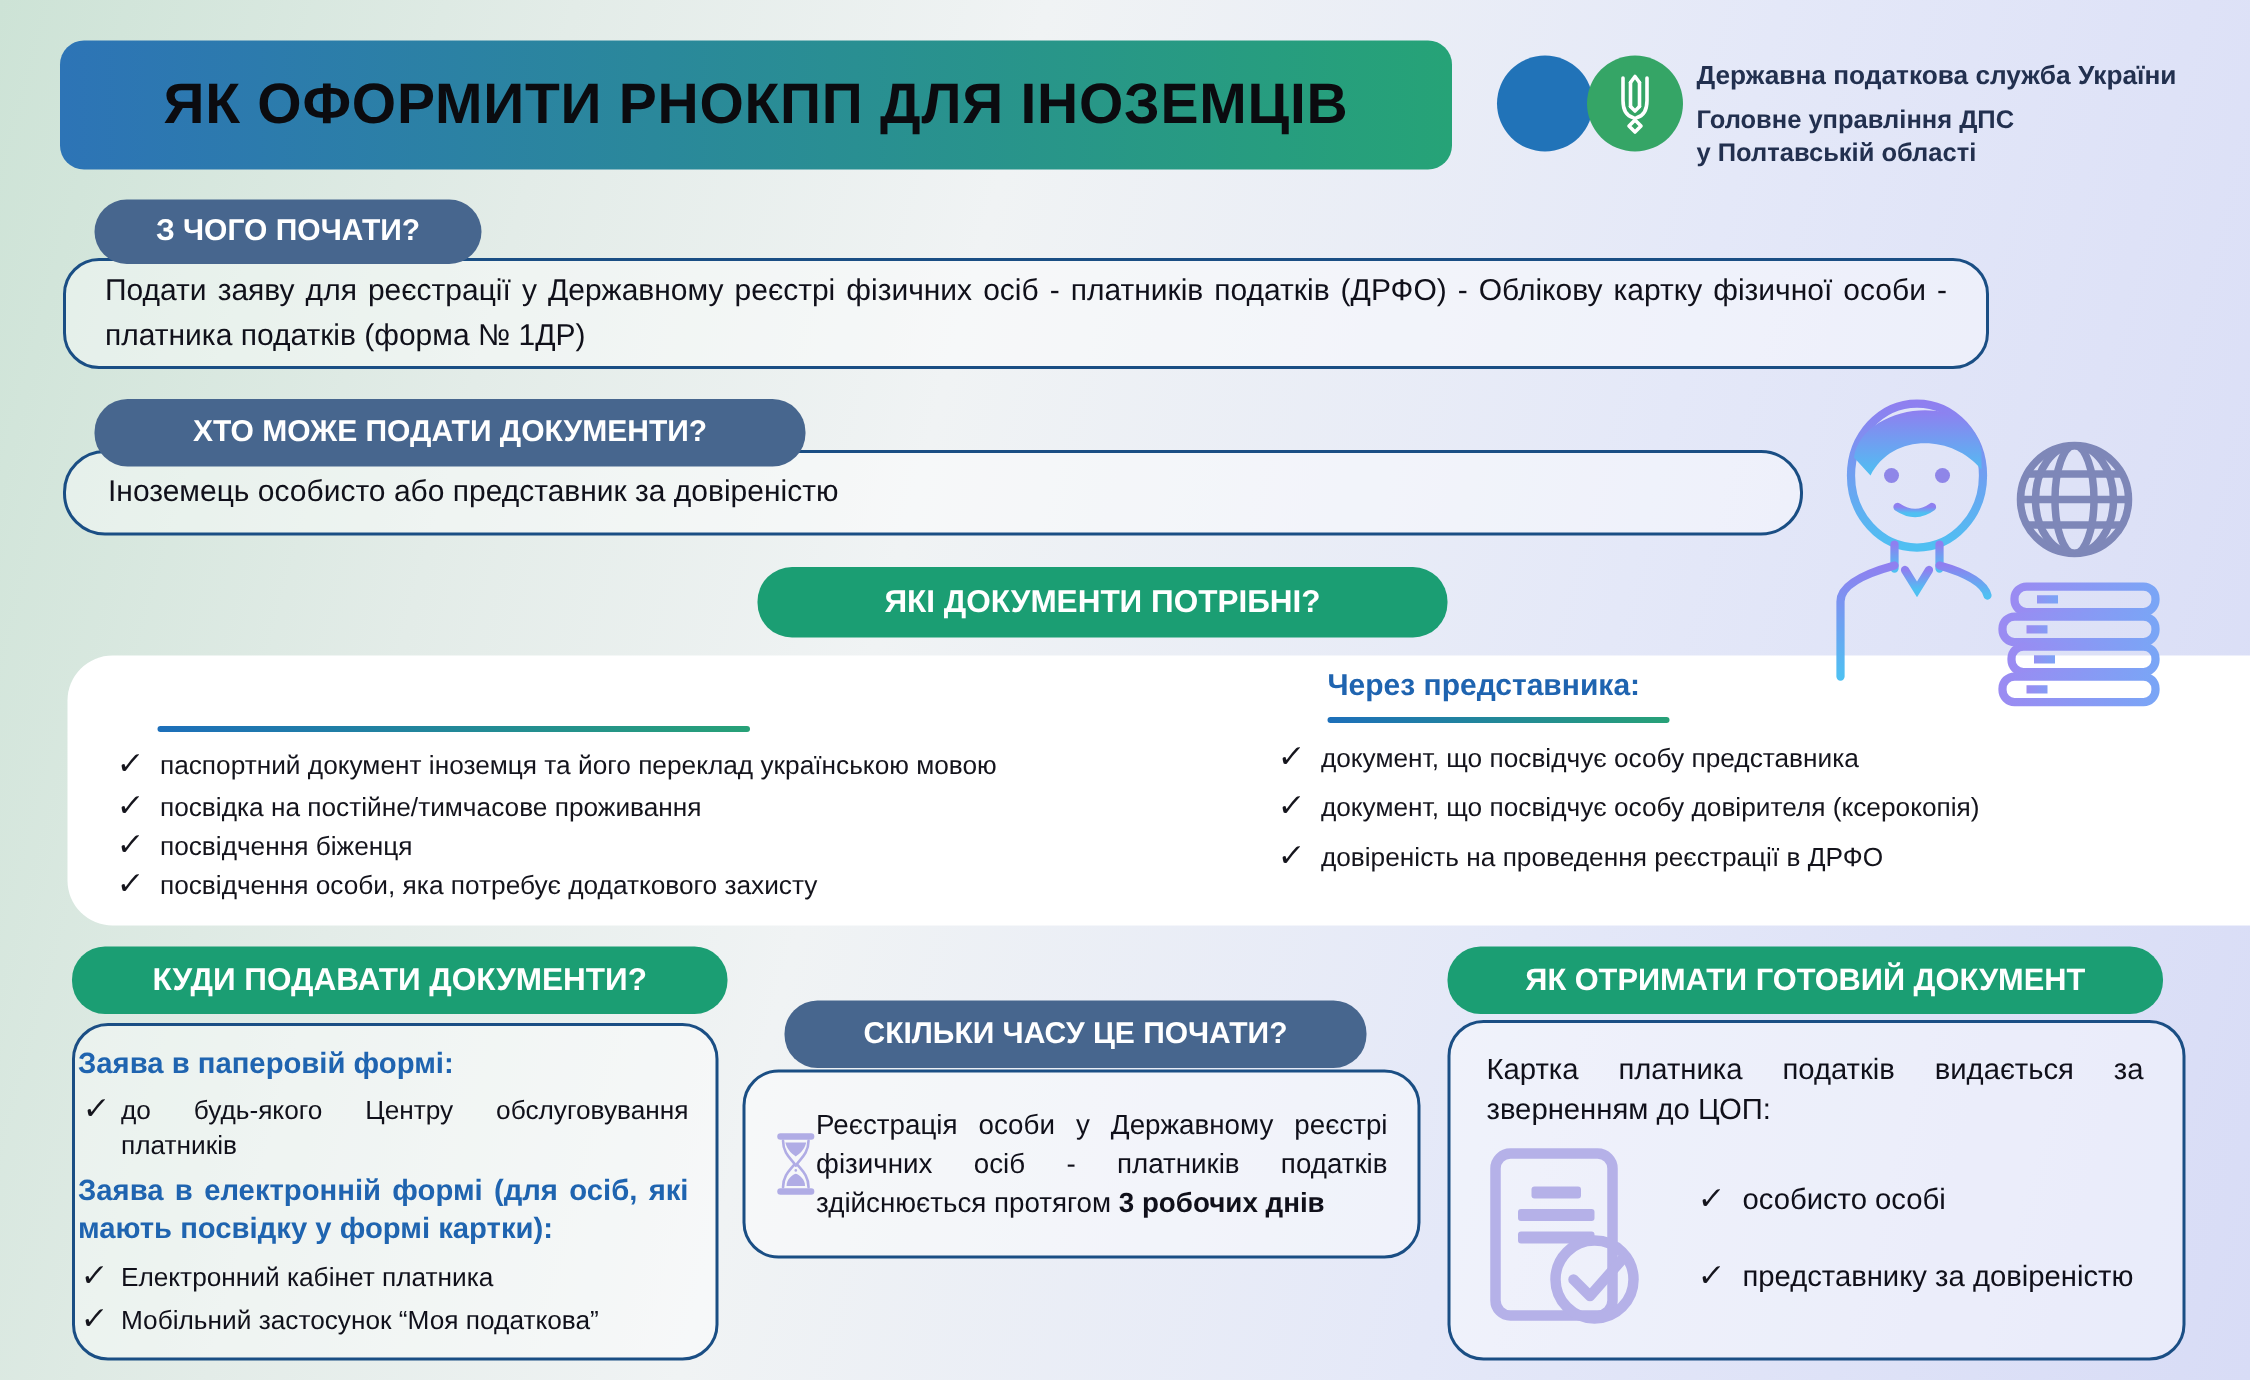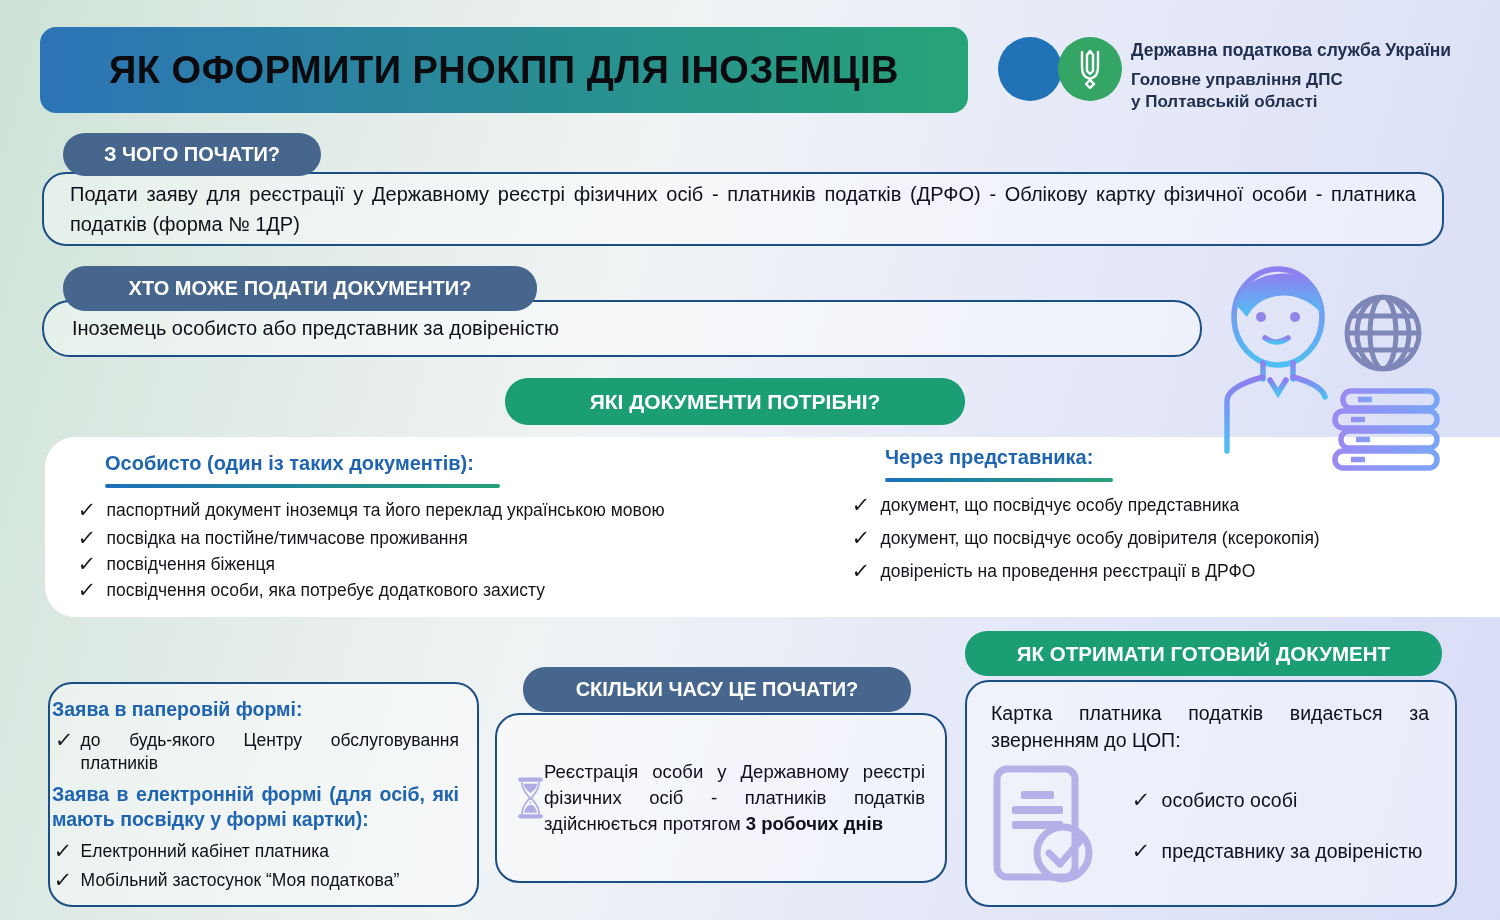--- a/index.html
+++ b/index.html
@@ -34,21 +34,21 @@
   .badge-who    { left:63px;  top:266px; width:474px; height:45px; border-radius:22px; font-size:20px; }
   .badge-docs   { left:505px; top:378px; width:460px; height:47px; border-radius:23px; font-size:21px; }
   .badge-where  { left:48px;  top:631px; width:437px; height:45px; border-radius:22px; font-size:21px; }
   .badge-time   { left:523px; top:667px; width:388px; height:45px; border-radius:22px; font-size:20px; }
   .badge-receive{ left:965px; top:631px; width:477px; height:45px; border-radius:22px; font-size:20.5px; }
   
   .obox {
     position:absolute; border:2px solid #1a4e84; border-radius:24px;
     background:rgba(255,255,255,0.42); z-index:2;
   }
-  .box-start { left:42px; top:172px; width:1402px; height:74px; padding:11px 26px;
+  .box-start { left:42px; top:172px; width:1284px; height:74px; padding:11px 26px;
                display:flex; align-items:center; }
   .box-start p { font-size:20px; line-height:1.5; text-align:justify; font-weight:500; }
   .box-who { left:42px; top:300px; width:1160px; height:57px; border-radius:28px;
              display:flex; align-items:center; padding:0 28px; }
   .box-who p { font-size:20px; font-weight:500; }
   
   .docs-panel {
     position:absolute; left:45px; top:437px; width:1455px; height:180px;
     background:#ffffff; border-radius:30px 0 0 30px; z-index:1;
   }
@@ -65,21 +65,21 @@
   
   .p0 { left:78px; top:499px; } .p1 { left:78px; top:527px; }
   .p2 { left:78px; top:553px; } .p3 { left:78px; top:579px; }
   
   .r0 { left:852px; top:494px; } .r1 { left:852px; top:527px; } .r2 { left:852px; top:560px; }
   
   .card-where { left:48px; top:682px; width:431px; height:225px; padding:13px 18px 0 2px; }
   .blue-sub { color:#1f64b0; font-size:19.5px; font-weight:700; line-height:1.3; text-align:justify; }
   .card-where .check-item { display:flex; gap:9px; margin:7px 0 7px 2px; }
   .card-where .check-item .txt { font-size:17.5px; font-weight:500; line-height:1.3; text-align:justify; }
-  .card-time { left:495px; top:713px; width:452px; height:170px; display:flex; align-items:center; padding:0 20px 0 20px; gap:0; }
+  .card-time { left:495px; top:713px; width:452px; height:126px; display:flex; align-items:center; padding:0 20px 0 20px; gap:0; }
   .card-time .time-text { font-size:18.5px; line-height:1.42; text-align:justify; font-weight:500; }
   .card-receive { left:965px; top:680px; width:492px; height:227px; padding:18px 26px 0 24px; }
   .card-receive .lead { font-size:19.5px; font-weight:500; line-height:1.4; text-align:justify; }
   .receive-body { display:flex; margin-top:8px; align-items:flex-start; }
   .receive-checks { margin-left:36px; margin-top:26px; display:flex; flex-direction:column; gap:28px; }
   .receive-checks .check-item { display:flex; gap:12px; align-items:flex-start; }
   .receive-checks .txt { font-size:19.5px; font-weight:500; }
   
   .illus { position:absolute; left:1203px; top:253px; z-index:3; }
   b.bold3 { font-weight:800; }
@@ -166,21 +166,20 @@
       <rect x="132" y="158" width="102" height="17" rx="8"></rect>
       <rect x="138" y="178" width="96" height="17" rx="8"></rect>
       <rect x="132" y="198" width="102" height="17" rx="8"></rect>
       <path d="M155,146.5 h14 M148,166.5 h14 M153,186.5 h14 M148,206.5 h14"></path>
     </g>
   </svg>
 
   <div class="badge green badge-docs">ЯКІ ДОКУМЕНТИ ПОТРІБНІ?</div>
   <div class="docs-panel"></div>
 
-  <div class="col-heading h-personal">Особисто (один із таких документів):</div>
   <div class="grad-underline u-personal"></div>
   <div class="check-row p0">
     <span class="check">✓</span>
     <span class="txt">паспортний документ іноземця та його переклад українською мовою</span>
   </div>
   <div class="check-row p1">
     <span class="check">✓</span>
     <span class="txt">посвідка на постійне/тимчасове проживання</span>
   </div>
   <div class="check-row p2">
@@ -200,20 +199,21 @@
   </div>
   <div class="check-row r1">
     <span class="check">✓</span>
     <span class="txt">документ, що посвідчує особу довірителя (ксерокопія)</span>
   </div>
   <div class="check-row r2">
     <span class="check">✓</span>
     <span class="txt">довіреність на проведення реєстрації в ДРФО</span>
   </div>
 
+  <div class="badge green badge-where">КУДИ ПОДАВАТИ ДОКУМЕНТИ?</div>
   <div class="obox card-where">
     <div class="blue-sub">Заява в паперовій формі:</div>
     <div class="check-item">
       <span class="check">✓</span>
       <span class="txt">до будь-якого Центру обслуговування платників</span>
     </div>
     <div class="blue-sub">Заява в електронній формі (для осіб, які мають посвідку у формі картки):</div>
     <div class="check-item">
       <span class="check">✓</span>
       <span class="txt">Електронний кабінет платника</span>

